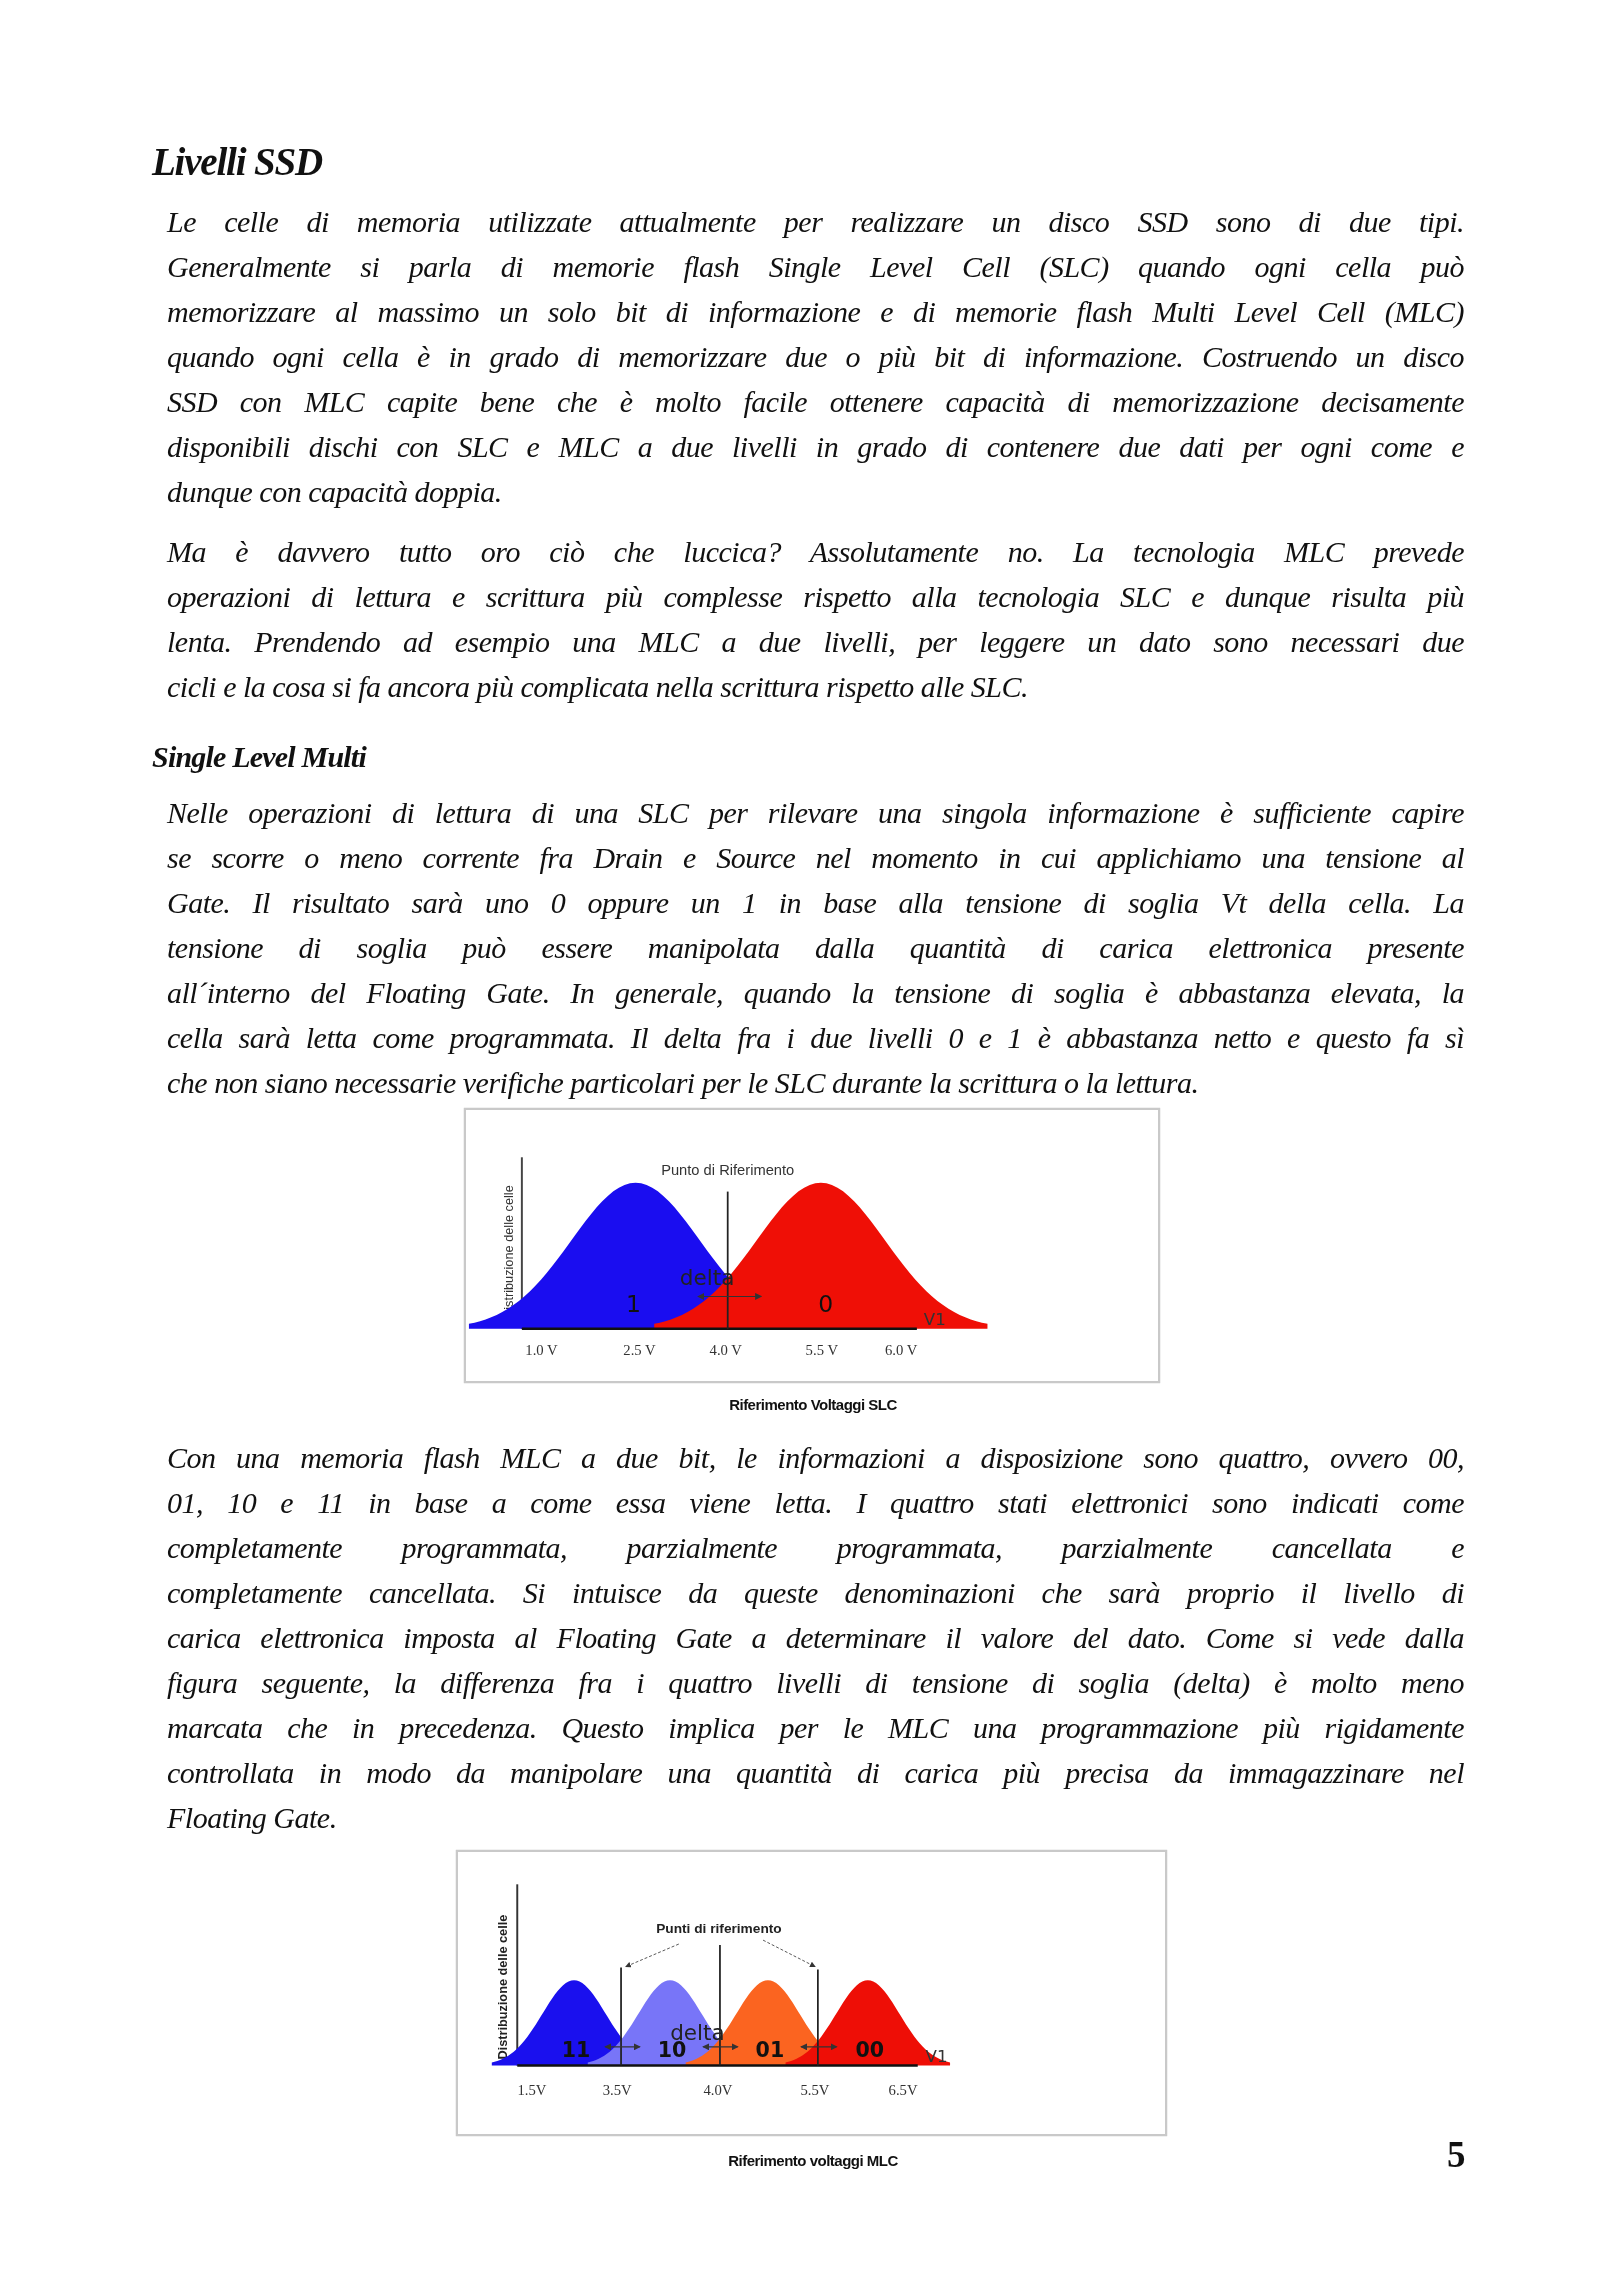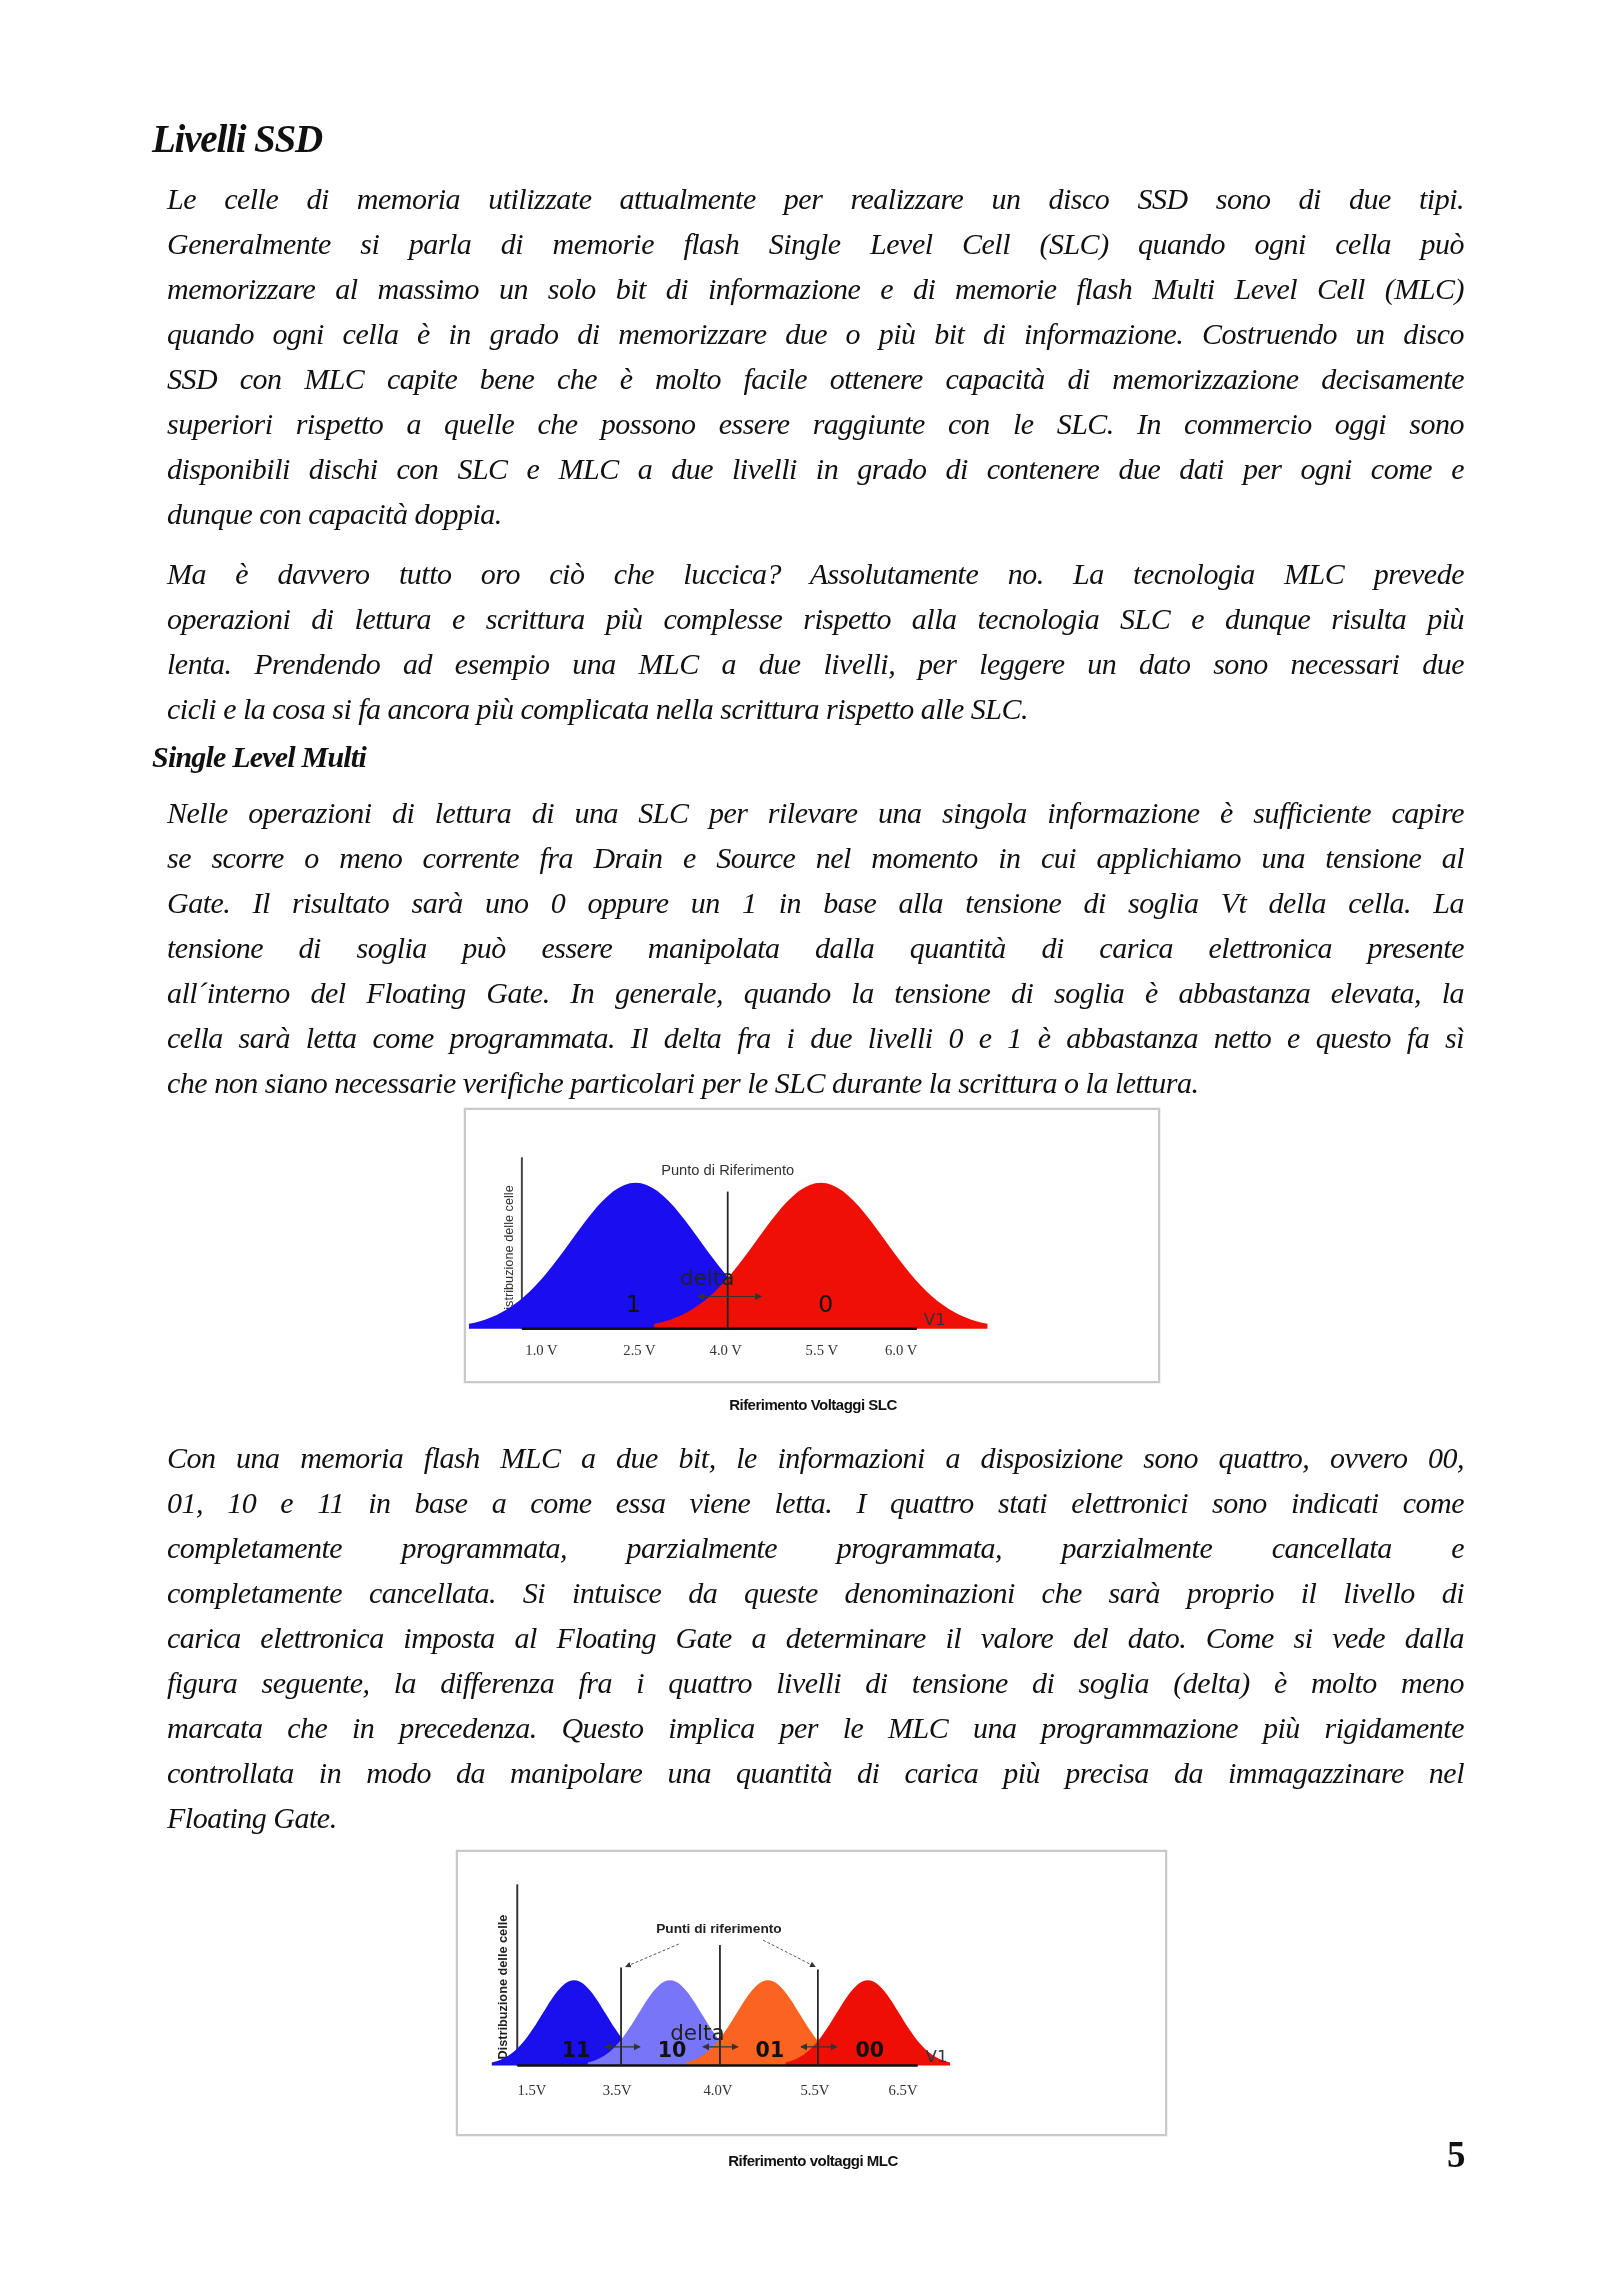--- a/index.html
+++ b/index.html
@@ -4,20 +4,21 @@
 <style>
   html, body { margin: 0; padding: 0; background: #ffffff; }
   body { width: 1621px; height: 2293px; position: relative; overflow: hidden; }
   .page { position: absolute; left: 0; top: 0; width: 1621px; height: 2293px; background: #fff; }
   .col { position: absolute; left: 152px; width: 1327px; }
   .h1 {
     font-family: "Liberation Serif", "DejaVu Serif", serif;
     font-style: italic; font-weight: bold;
     font-size: 39px; line-height: 45px; color: #111;
     letter-spacing: -1.2px;
+    margin-top: 23px;
   }
   .h2 {
     font-family: "Liberation Serif", "DejaVu Serif", serif;
     font-style: italic; font-weight: bold;
     font-size: 30px; line-height: 37px; color: #111;
     letter-spacing: -0.8px;
   }
   .p {
     font-family: "Liberation Serif", "DejaVu Serif", serif;
     font-style: italic; font-size: 30px; line-height: 45px; color: #111;
@@ -57,21 +58,20 @@
 <div class="page">
 
   <div class="col" style="top:116px;">
     <div class="h1">Livelli SSD</div>
     <div class="p" id="para-main-0">
         <span class="ln">Le celle di memoria utilizzate attualmente per realizzare un disco SSD sono di due tipi.</span>
         <span class="ln">Generalmente si parla di memorie flash Single Level Cell (SLC) quando ogni cella può</span>
         <span class="ln">memorizzare al massimo un solo bit di informazione e di memorie flash Multi Level Cell (MLC)</span>
         <span class="ln">quando ogni cella è in grado di memorizzare due o più bit di informazione. Costruendo un disco</span>
         <span class="ln">SSD con MLC capite bene che è molto facile ottenere capacità di memorizzazione decisamente</span>
-        <span class="ln">superiori rispetto a quelle che possono essere raggiunte con le SLC. In commercio oggi sono</span>
         <span class="ln">disponibili dischi con SLC e MLC a due livelli in grado di contenere due dati per ogni come e</span>
         <span class="ln last">dunque con capacità doppia.</span>
       </div>
     <div class="p" id="para-main-1">
         <span class="ln">Ma è davvero tutto oro ciò che luccica? Assolutamente no. La tecnologia MLC prevede</span>
         <span class="ln">operazioni di lettura e scrittura più complesse rispetto alla tecnologia SLC e dunque risulta più</span>
         <span class="ln">lenta. Prendendo ad esempio una MLC a due livelli, per leggere un dato sono necessari due</span>
         <span class="ln last">cicli e la cosa si fa ancora più complicata nella scrittura rispetto alle SLC.</span>
       </div>
   </div>

